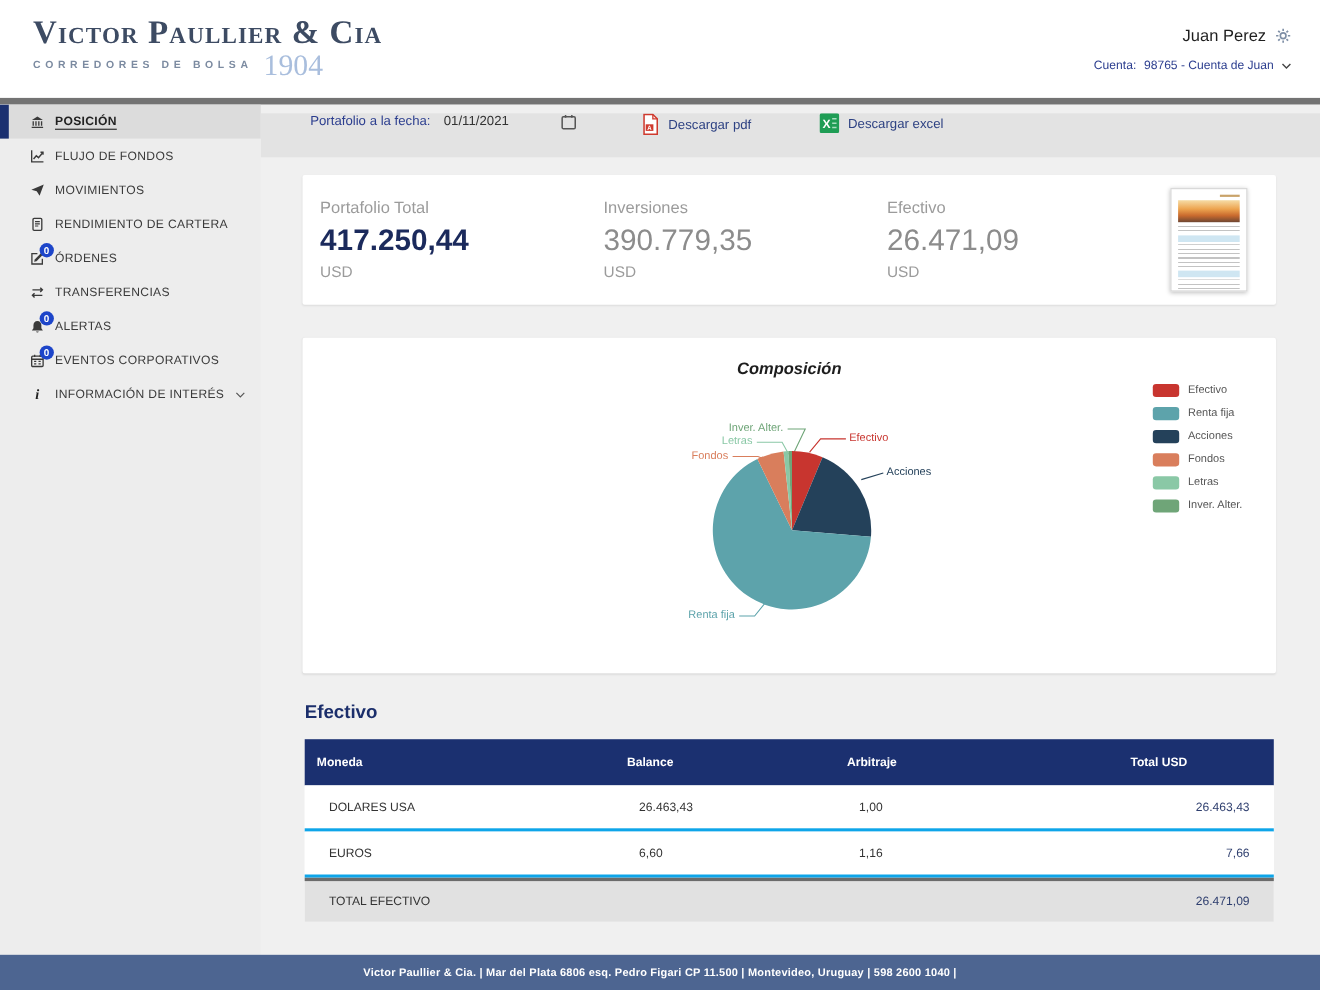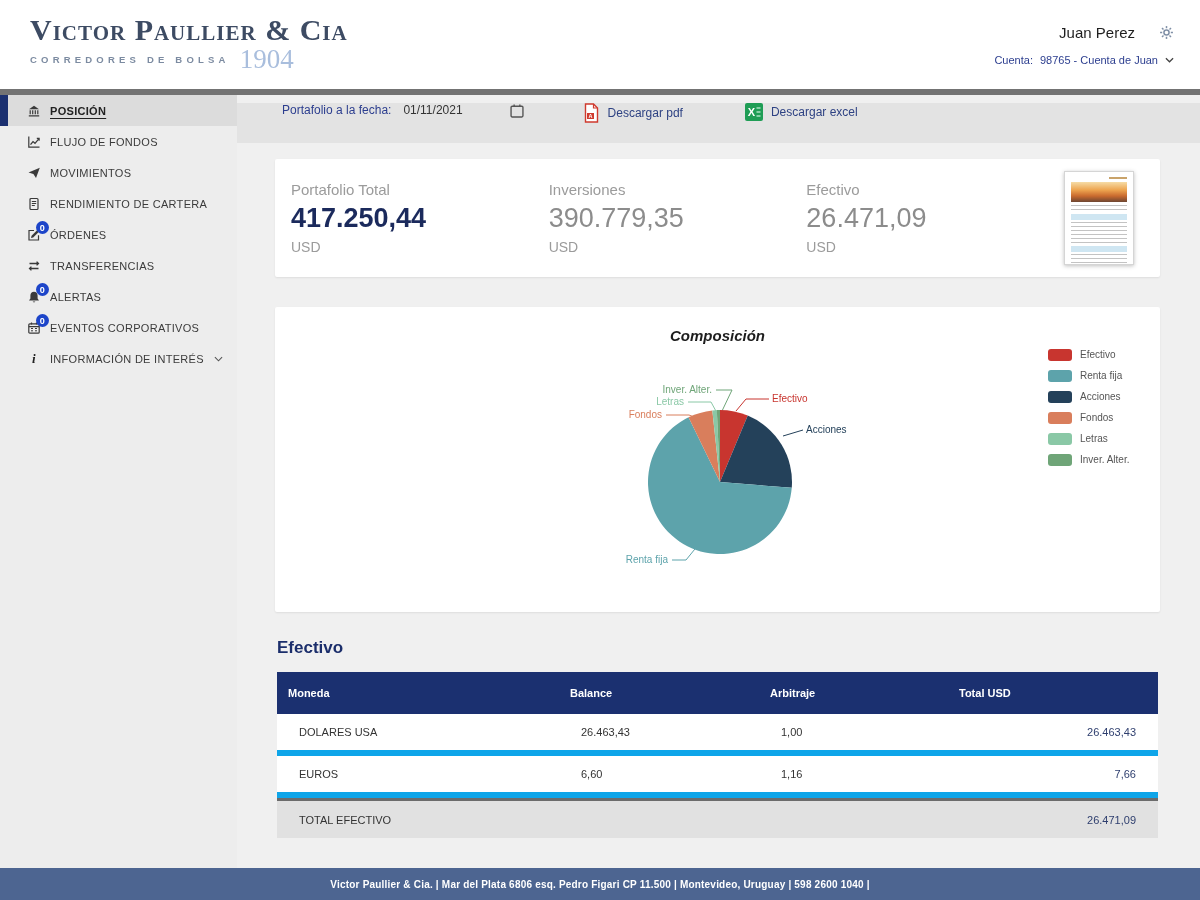--- a/index.html
+++ b/index.html
@@ -7,21 +7,21 @@
   .app { width:1200px; height:900px; display:flex; flex-direction:column; }
 
   
   .header { height:95px; background:#fff; display:flex; justify-content:space-between; align-items:flex-start; border-bottom:6px solid #737373; position:relative; }
   .logo { margin:14px 0 0 30px; cursor:pointer; }
   .logo-line1 { font-family:"Liberation Serif", serif; font-variant:small-caps; font-weight:700; font-size:30px; letter-spacing:1px; color:#3d4b63; line-height:32px; }
   .logo-line2 { display:flex; align-items:flex-end; margin-top:1px; }
   .logo-tagline { font-size:9.5px; font-weight:700; letter-spacing:4.2px; color:#7c8ba1; padding-bottom:6px; }
   .logo-year { font-family:"Liberation Serif", serif; font-size:27px; color:#a9bedd; margin-left:10px; line-height:24px; }
   .userbox { margin:24px 26px 0 0; text-align:right; }
-  .user-row { display:flex; align-items:center; justify-content:flex-end; gap:24px; }
+  .user-row { display:flex; align-items:center; justify-content:flex-end; gap:8px; }
   .user-name { font-size:15px; color:#1f1f1f; }
   .account-row { display:flex; align-items:center; justify-content:flex-end; gap:7px; margin-top:13px; font-size:11px; color:#2c3e8f; cursor:pointer; }
   .chev { display:inline-block; }
 
   
   .body-row { flex:1; display:flex; background:#f0f0f0; overflow:hidden; }
 
   
   .sidebar { width:237px; background:#ededed; flex-shrink:0; }
   .side-item { height:31px; display:flex; align-items:center; gap:8px; padding-left:26px; font-size:11px; letter-spacing:.3px; color:#3b3b3b; cursor:pointer; position:relative; }
@@ -69,22 +69,22 @@
   .legend { position:absolute; left:773px; top:37px; }
   .legend-item { display:flex; align-items:center; height:21px; cursor:pointer; }
   .legend-swatch { width:24px; height:12px; border-radius:3px; flex-shrink:0; }
   .legend-label { font-size:10px; color:#555; margin-left:8px; }
 
   
   .cash-title { margin:26px 40px 0 40px; font-size:17px; font-weight:700; color:#1b2e6b; }
   .table { margin:14px 42px 0 40px; background:#fff; }
   .t-head { display:grid; grid-template-columns:282px 200px 200px 1fr; background:#1b3070; height:42px; align-items:center; }
   .t-head > div { color:#fff; font-size:11px; font-weight:700; padding-left:11px; }
-  .t-head .t-right { text-align:left; padding-right:10px; padding-left:0; }
-  .t-row { display:grid; grid-template-columns:282px 200px 200px 1fr; height:42px; align-items:center; background:#fff; border-bottom:6px solid #0ea5e9; }
+  .t-head .t-right { text-align:center; padding-right:10px; padding-left:0; }
+  .t-row { display:grid; grid-template-columns:282px 200px 200px 1fr; height:42px; align-items:center; background:#fff; border-bottom:3px solid #0ea5e9; }
   .t-row > div { font-size:11px; color:#333; padding-left:22px; }
   .t-row .t-right { text-align:right; padding-right:22px; padding-left:0; color:#2e3e6e; }
   .t-total { display:grid; grid-template-columns:1fr auto; height:40px; align-items:center; background:#e1e1e1; border-top:3px solid #6b6b6b; }
   .t-total .tt-label { font-size:11px; color:#333; padding-left:22px; }
   .t-total .tt-value { font-size:11px; color:#2e3e6e; padding-right:22px; }
 
   
   .footer { height:32px; background:#4d6591; display:flex; align-items:center; justify-content:center; }
   .footer-text { color:#fff; font-size:10px; font-weight:700; letter-spacing:.2px; }
 

